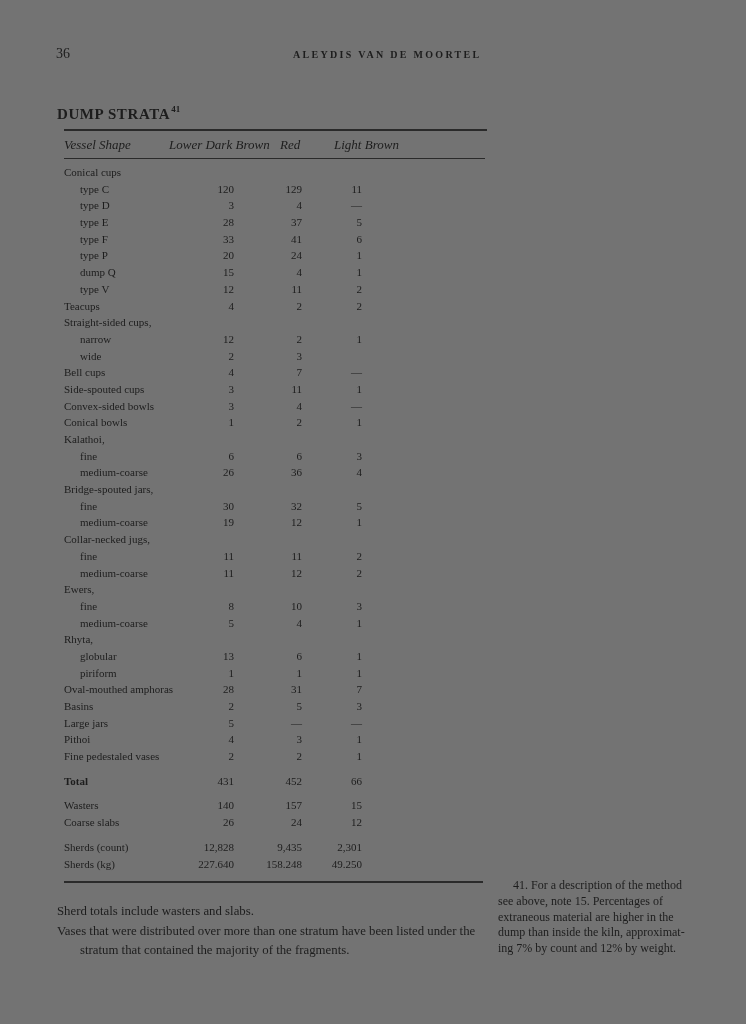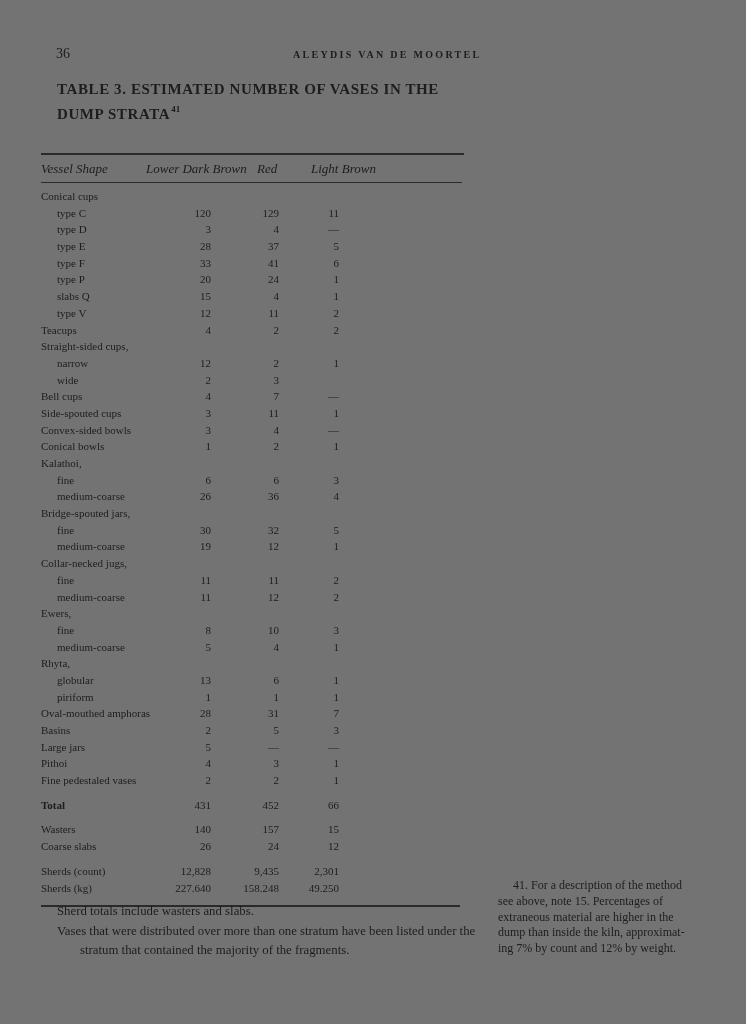--- a/index.html
+++ b/index.html
@@ -20,21 +20,21 @@
     font-size:10px;font-weight:600;letter-spacing:2.3px;
     white-space:nowrap;
   }
   .table-title{
     position:absolute;left:57px;top:79px;margin:0;
     font-size:15px;font-weight:700;letter-spacing:0.6px;
     line-height:21px;width:440px;
   }
   .table-title sup{font-size:9px;letter-spacing:0;position:relative;top:-1px;left:1px;}
 
-  .table{position:absolute;left:41px;top:129px;width:423px;margin-top:24px;}
+  .table{position:absolute;left:64px;top:129px;width:423px;}
   .rule{background:#2a2a2a;height:1.5px;}
   .rule-top{width:423px;}
   .rule-mid{width:421px;}
   .rule-bottom{width:419px;}
   .thead{position:relative;height:27px;font-style:italic;font-size:13px;}
   .th{position:absolute;top:6px;white-space:nowrap;}
   .th-0{left:0;}
   .th-1{left:105px;}
   .th-2{left:216px;text-align:right;}
   .th-3{left:270px;}
@@ -59,21 +59,21 @@
   .fn-line.first{text-indent:15px;}
 </style>
 </head>
 <body>
 
 <div class="page">
 
   <div class="folio">36</div>
   <div class="running-head">ALEYDIS VAN DE MOORTEL</div>
 
-  <h1 class="table-title"><span>TABLE 3. ESTIMATED NUMBER OF VASES IN THE</span><br><span>DUMP STRATA</span><sup>41</sup></h1>
+  <h1 class="table-title"><br><span>DUMP STRATA</span><sup>41</sup></h1>
 
   <div class="table">
     <div class="rule rule-top"></div>
     <div class="thead">
       <span class="th th-0">Vessel Shape</span>
       <span class="th th-1">Lower Dark Brown</span>
       <span class="th th-2">Red</span>
       <span class="th th-3">Light Brown</span>
     </div>
     <div class="rule rule-mid"></div>
@@ -108,21 +108,21 @@
           <span class="v v2">41</span>
           <span class="v v3">6</span>
         </div>
         <div class="row">
           <span class="label indent">type P</span>
           <span class="v v1">20</span>
           <span class="v v2">24</span>
           <span class="v v3">1</span>
         </div>
         <div class="row">
-          <span class="label indent">slabs Q</span>
+          <span class="label indent">dump Q</span>
           <span class="v v1">15</span>
           <span class="v v2">4</span>
           <span class="v v3">1</span>
         </div>
         <div class="row">
           <span class="label indent">type V</span>
           <span class="v v1">12</span>
           <span class="v v2">11</span>
           <span class="v v3">2</span>
         </div>

